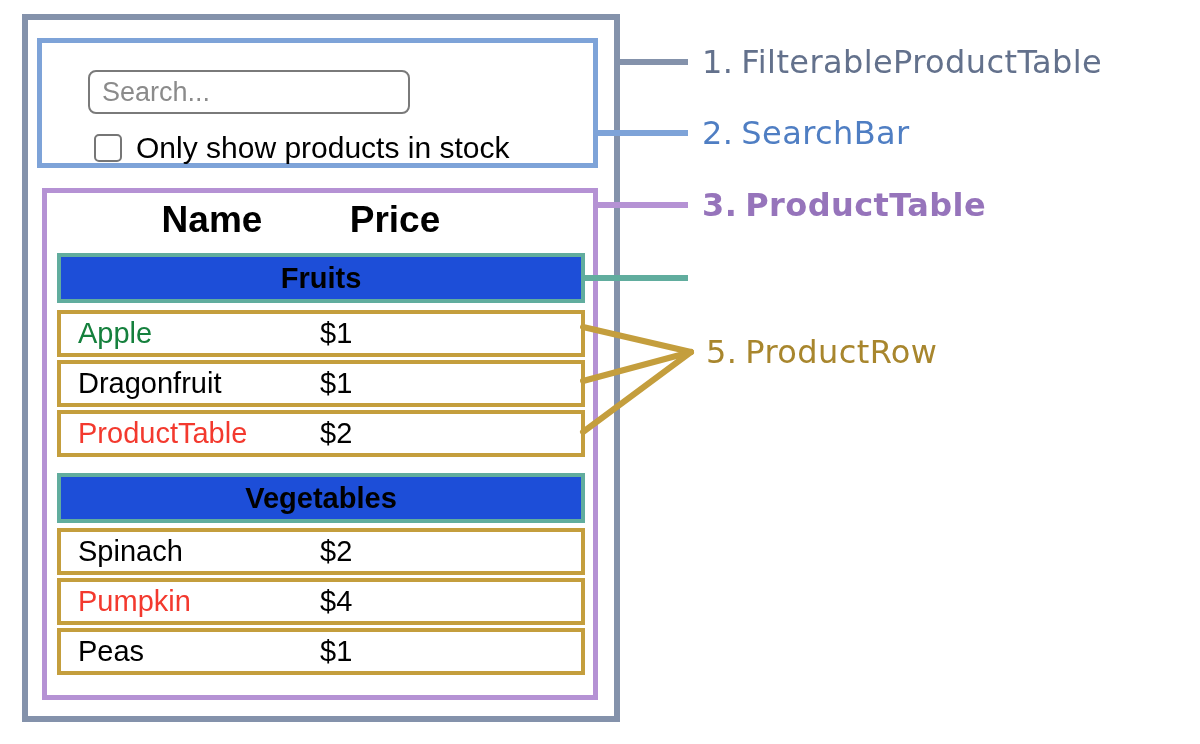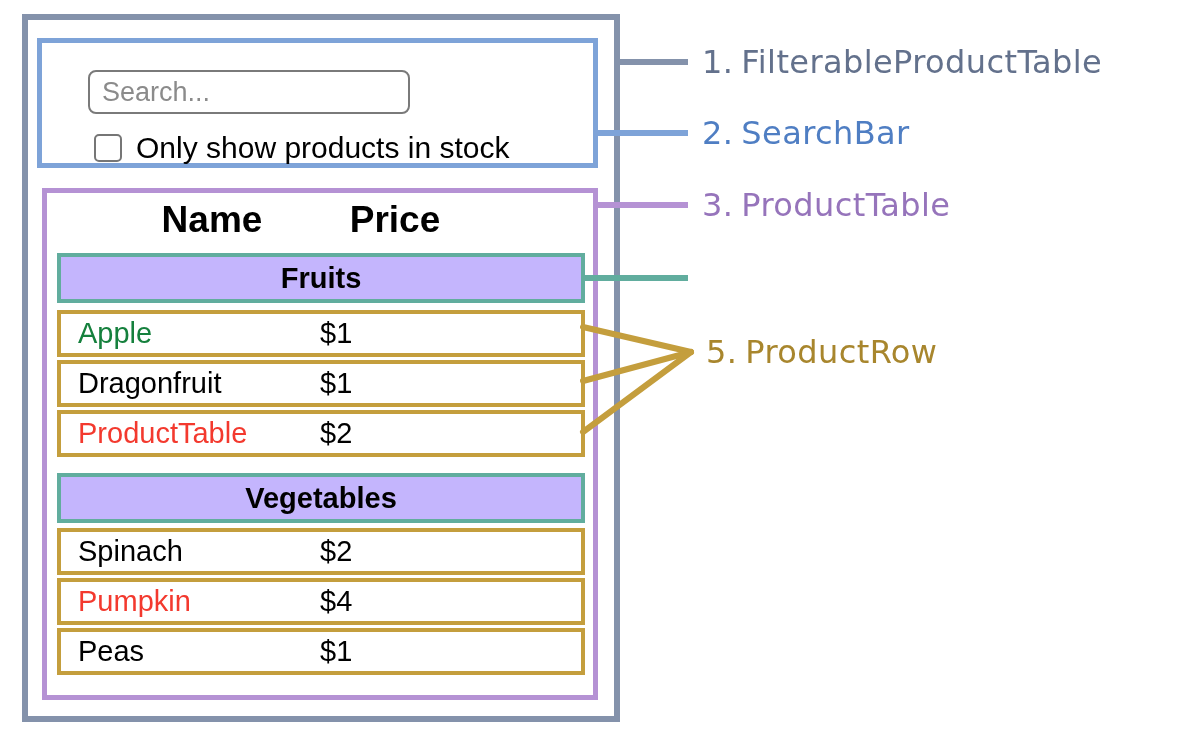--- a/index.html
+++ b/index.html
@@ -30,21 +30,21 @@
 
   .col-header{
     position:absolute;top:204px;height:32px;line-height:32px;text-align:center;
     font-size:37px;font-weight:bold;color:#000;
   }
   #header-name{left:132px;width:160px;}
   #header-price{left:315px;width:160px;}
 
   .cat-row{
     position:absolute;left:57px;width:528px;height:50px;box-sizing:border-box;
-    border:4px solid var(--c-teal,#61ad9e);background:#c4b5fd;
+    border:4px solid var(--c-teal,#61ad9e);background:#1d4ed8;
     font-size:29px;font-weight:bold;color:#000;text-align:center;line-height:42px;
   }
   .prod-row{
     position:absolute;left:57px;width:528px;height:47px;box-sizing:border-box;
     border:4px solid var(--c-gold,#c49e3d);background:#fff;
     font-size:29px;color:#000;line-height:39px;white-space:nowrap;
   }
   .p-name{display:inline-block;margin-left:17px;width:242px;}
   .p-price{display:inline-block;}
 
@@ -76,21 +76,21 @@
   <div class="box" id="table-box"></div>
   <div class="col-header" id="header-name">Name</div>
   <div class="col-header" id="header-price">Price</div>
 
   <div class="hier-label" id="label-1" style="color: rgb(99, 113, 140);">
     <span class="num">1.</span><span class="nm">FilterableProductTable</span>
   </div>
   <div class="hier-label" id="label-2" style="color: rgb(79, 126, 195);">
     <span class="num">2.</span><span class="nm">SearchBar</span>
   </div>
-  <div class="hier-label" id="label-3" style="color: rgb(150, 116, 187);">
+  <div class="hier-label" id="label-3" style="color: rgb(150, 116, 187); font-weight: bold;">
     <span class="num">3.</span><span class="nm">ProductTable</span>
   </div>
   <div class="hier-label" id="label-5" style="color: rgb(168, 134, 45);">
     <span class="num">5.</span><span class="nm">ProductRow</span>
   </div>
 
   <svg id="connector-svg" viewBox="0 0 1200 744">
     <line x1="618" y1="62" x2="688" y2="62" stroke-width="6" stroke="#8492ab"></line>
     <line x1="596" y1="133" x2="688" y2="133" stroke-width="6" stroke="#7ea3d8"></line>
     <line x1="595" y1="205" x2="688" y2="205" stroke-width="6" stroke="#b592d4"></line>

